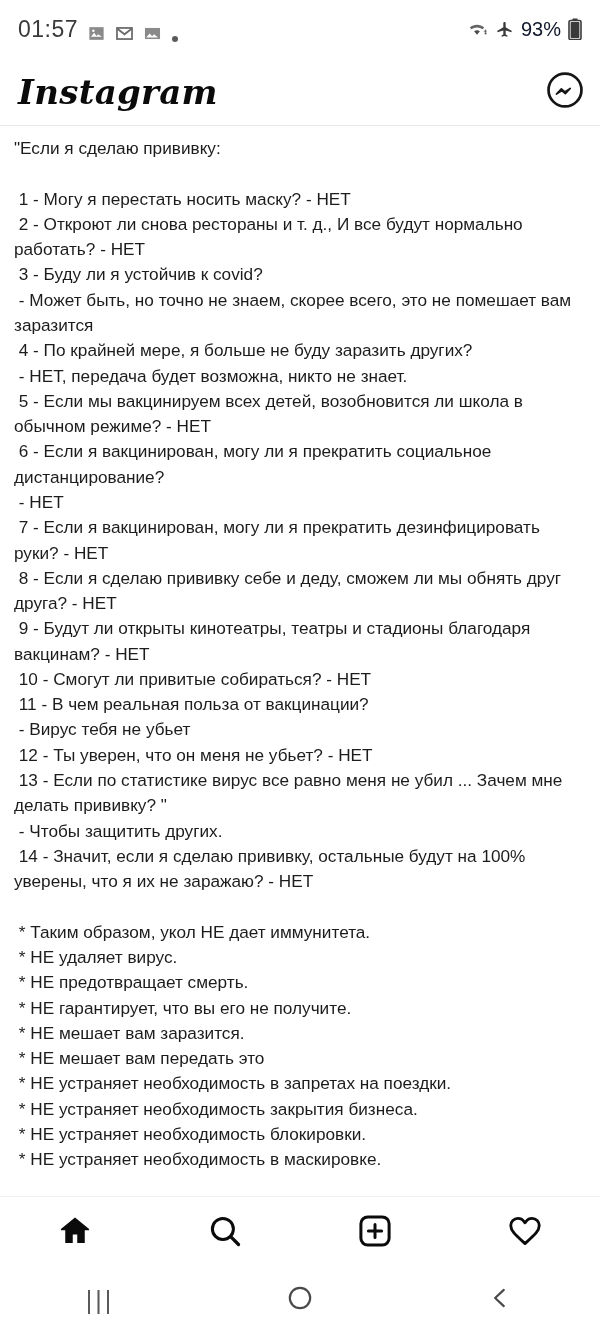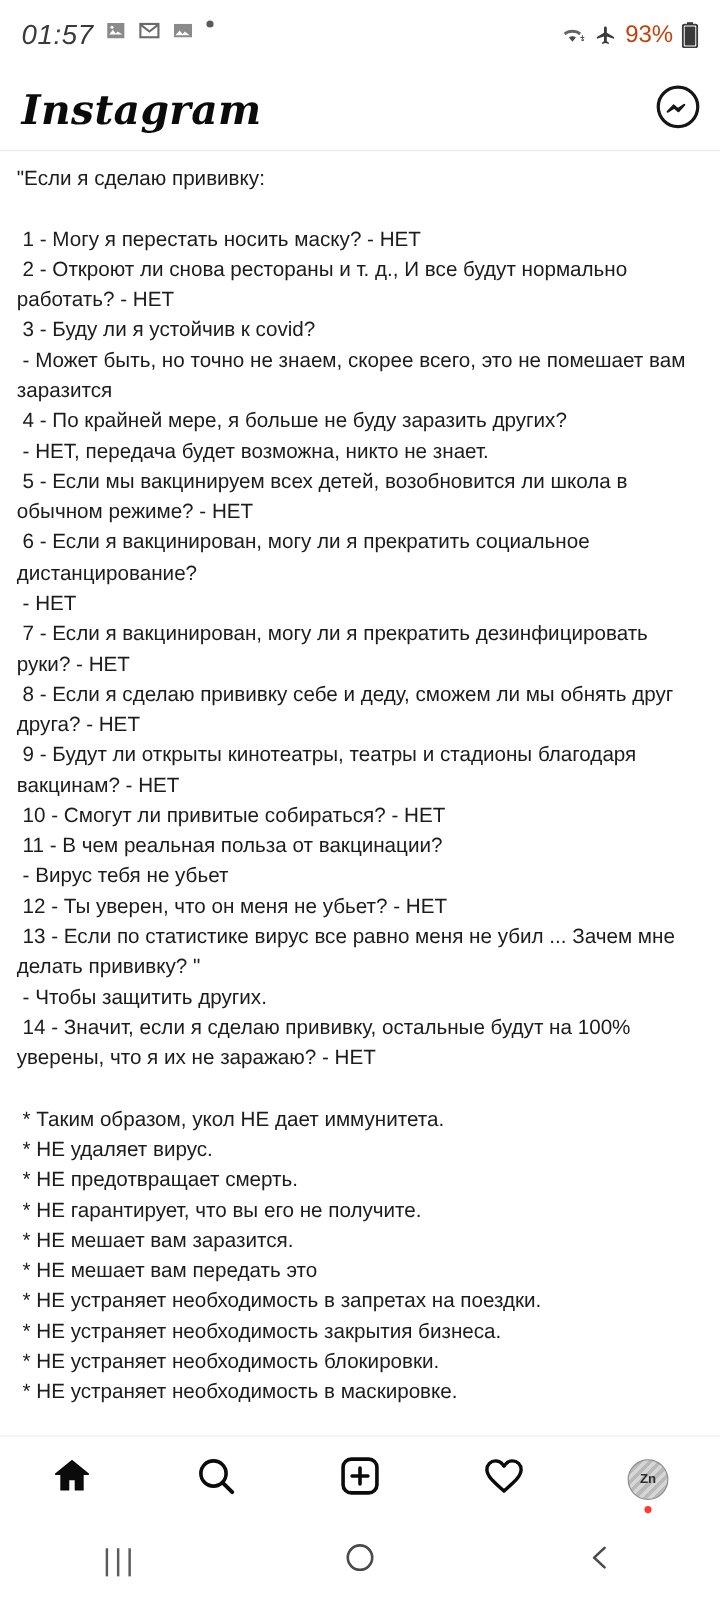--- a/index.html
+++ b/index.html
@@ -23,39 +23,38 @@
   .status-bar {
     height: 58px;
     display: flex;
     align-items: center;
     padding: 0 18px;
     background: #ffffff;
     flex: 0 0 auto;
   }
   .status-left {
     display: flex;
-    align-items: flex-start;
+    align-items: flex-end;
     gap: 9px;
-    font-style: italic;
   }
   .status-clock {
     font-size: 23px;
     color: #3a3a3a;
     letter-spacing: 0.5px;
   }
   .status-icon { display: inline-flex; align-items: center; }
   .status-right {
     margin-left: auto;
     display: flex;
     align-items: center;
     gap: 7px;
   }
   .battery-text {
     font-size: 20px;
-    color: #c2410c;
+    color: #0f172a;
   }
 
   
   .app-header {
     height: 68px;
     display: flex;
     align-items: center;
     padding: 0 16px 0 18px;
     border-bottom: 1px solid #e8e8e8;
     flex: 0 0 auto;
@@ -285,26 +284,20 @@
         </svg>
       </span>
     </div>
     <div class="tab-item">
       <span>
         <svg width="36" height="36" viewBox="0 0 24 24">
           <path d="M12 20.4l-1.4-1.3C5.5 14.5 2.5 11.8 2.5 8.4 2.5 5.7 4.6 3.6 7.3 3.6c1.5 0 3 .7 3.9 1.9l.8 1 .8-1c.9-1.2 2.4-1.9 3.9-1.9 2.7 0 4.8 2.1 4.8 4.8 0 3.4-3 6.1-8.1 10.7L12 20.4z" fill="none" stroke="#0b0b0b" stroke-width="1.9" stroke-linejoin="round"></path>
         </svg>
       </span>
     </div>
-    <div class="tab-item">
-      <div class="avatar">
-        <span>Zn</span>
-      </div>
-      <span class="avatar-dot"></span>
-    </div>
   </div>
 
   <div class="nav-bar">
     <div class="nav-btn">
       <span class="nav-recents">|||</span>
     </div>
     <div class="nav-btn">
       <span>
         <svg width="26" height="26" viewBox="0 0 24 24">
           <circle cx="12" cy="12" r="9.4" fill="none" stroke="#4a4a4a" stroke-width="2"></circle>

